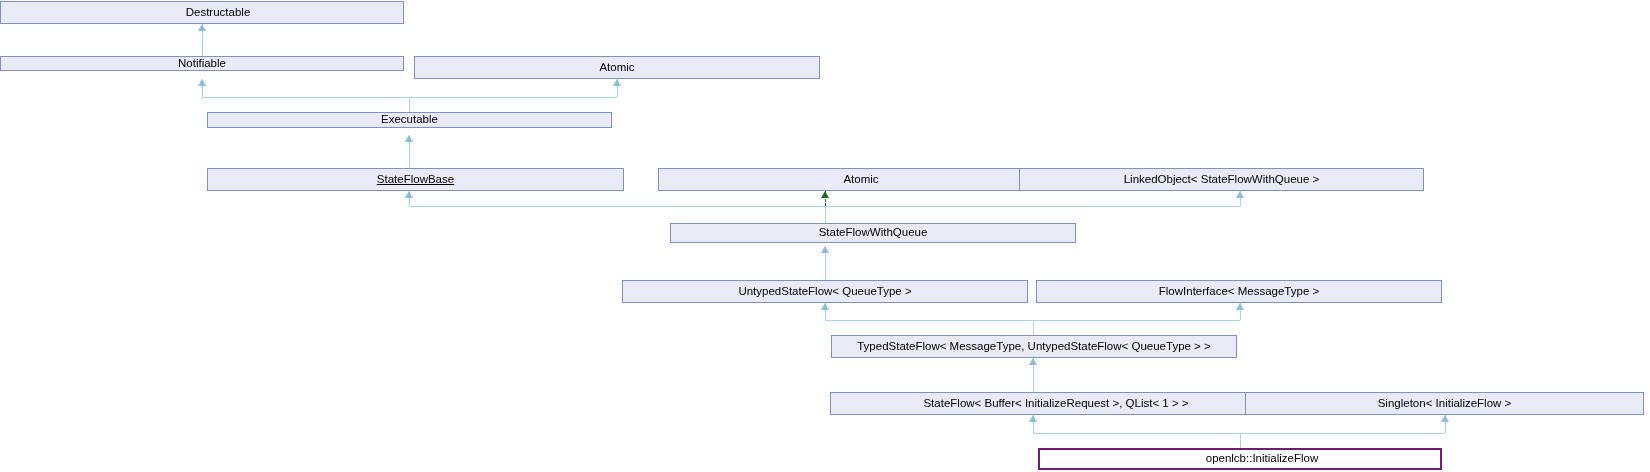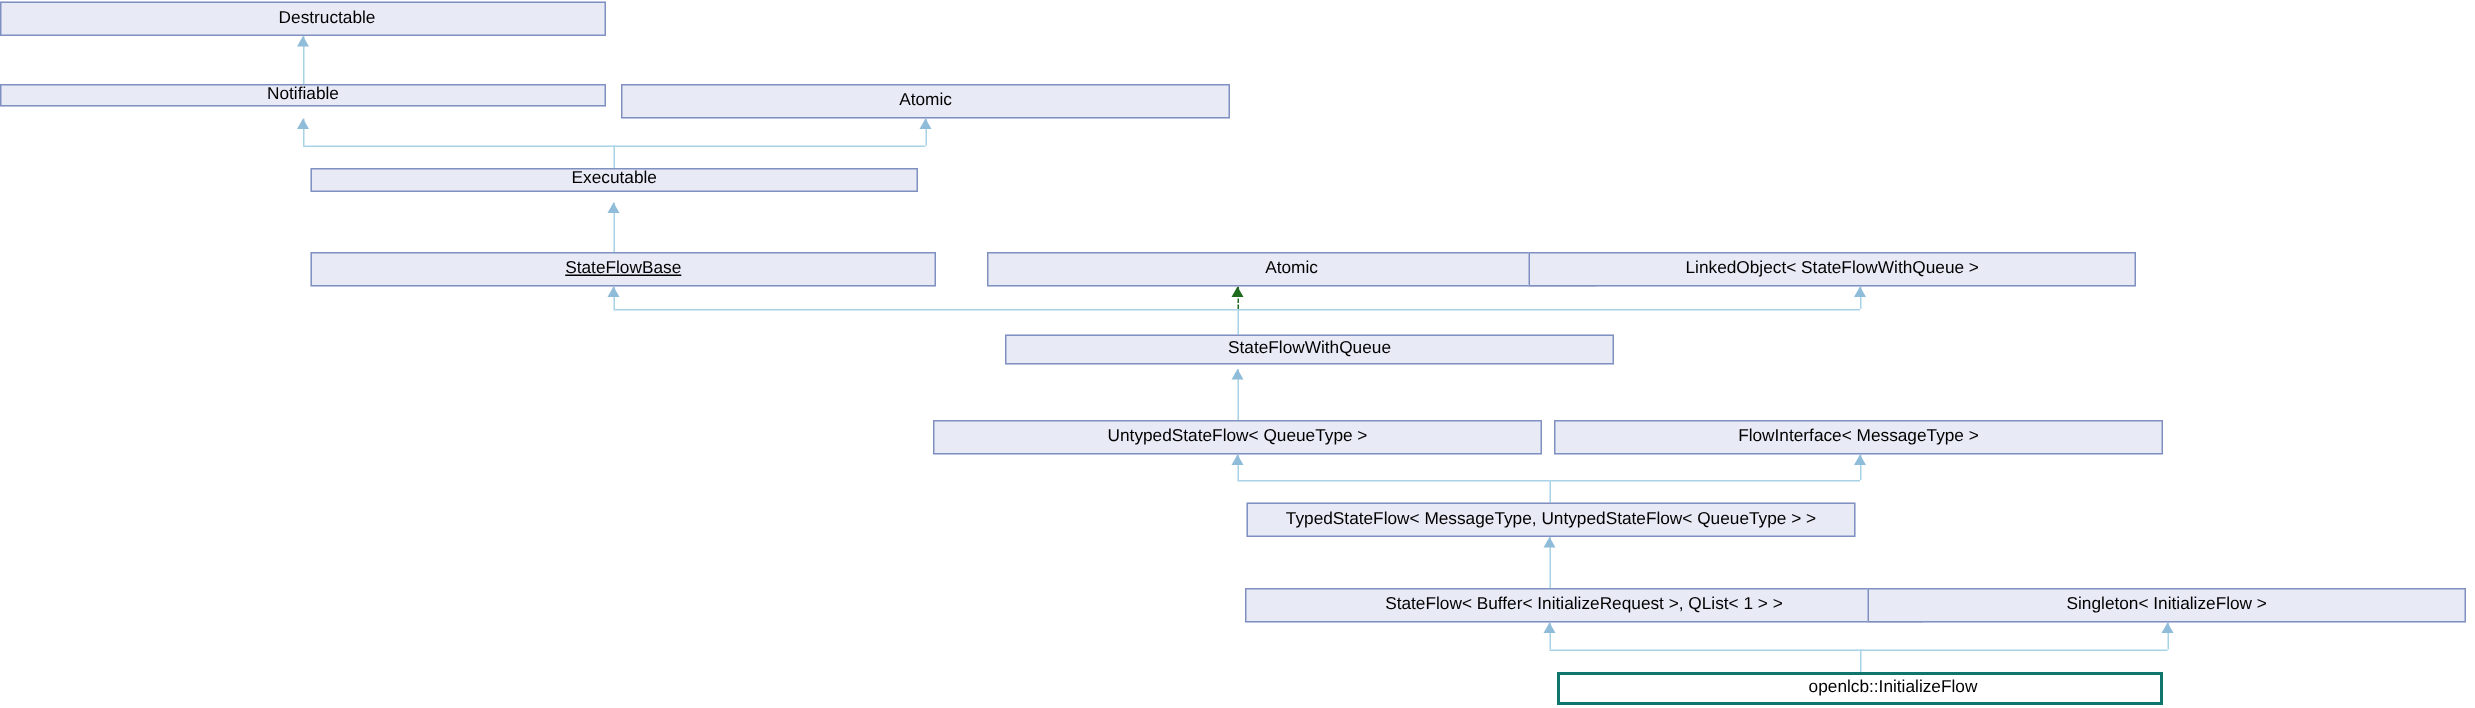--- a/index.html
+++ b/index.html
@@ -15,21 +15,21 @@
     box-sizing:border-box;
     background:#e8eaf5;
     border:1px solid #8090c0;
     display:flex;align-items:center;justify-content:center;
     font-size:11.5px;line-height:1;color:#000;
     white-space:nowrap;
     cursor:pointer;
   }
   .node.current{
     background:#ffffff;
-    border:2px solid #0f766e;
+    border:2px solid #701a75;
     cursor:default;
     padding-left:44px;
   }
   .seg{position:absolute;}
   .seg.h{height:1px;}
   .seg.v{width:1px;}
   .seg.vdash{width:0;border-left:1px dashed;background:none !important;}
   .arrow{
     position:absolute;
     width:0;height:0;

